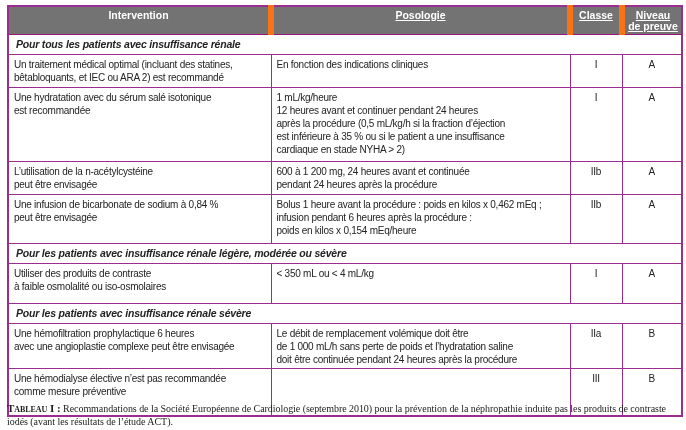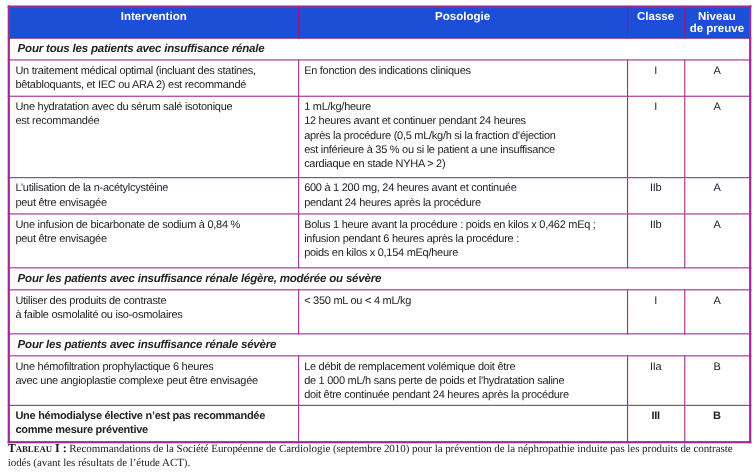--- a/index.html
+++ b/index.html
@@ -24,32 +24,32 @@
     border-collapse: collapse;
     table-layout: fixed;
     border: 2px solid #9c2d90;
   }
   .tbl col.c1 { width: 263px; }
   .tbl col.c2 { width: 299px; }
   .tbl col.c3 { width: 52px; }
   .tbl col.c4 { width: 60px; }
 
   .tbl th {
-    background: #1d4ed8;
+    background: #737373;
     color: #ffffff;
     font-size: 10.5px;
     font-weight: bold;
     line-height: 11px;
     text-align: center;
     vertical-align: top;
     padding: 3px 2px 2px 2px;
     border: 1px solid #97157e;
     white-space: pre-line;
   }
-  .tbl th + th { border-left: 1px solid #f97316; }
+  .tbl th + th { border-left: 6px solid #f97316; text-decoration: underline; }
   .tbl th:first-child { border-left: none; }
 
   .tbl td {
     border: 1px solid #9c2d90;
     font-size: 10px;
     line-height: 13px;
     letter-spacing: -0.25px;
     vertical-align: top;
     padding: 3px 4px 2px 5px;
   }
@@ -67,21 +67,21 @@
     letter-spacing: -0.2px;
   }
   tr.head  { height: 23px; }
   tr.sec   { height: 20px; font-style: italic; }
   tr.hr0   { height: 33px; }
   tr.hr1   { height: 74px; }
   tr.hr2   { height: 33px; }
   tr.hr3   { height: 49px; border-radius: 11px; }
   tr.hr4   { height: 40px; }
   tr.hr5   { height: 42px; margin-top: 44px; }
-  tr.hr6   { height: 33px; font-weight: bold; }
+  tr.hr6   { height: 47px; }
 
   .caption {
     position: absolute;
     left: 7px;
     top: 402px;
     width: 672px;
     font-family: "Liberation Serif", serif;
     font-size: 10px;
     line-height: 12.5px;
     letter-spacing: -0.05px;

